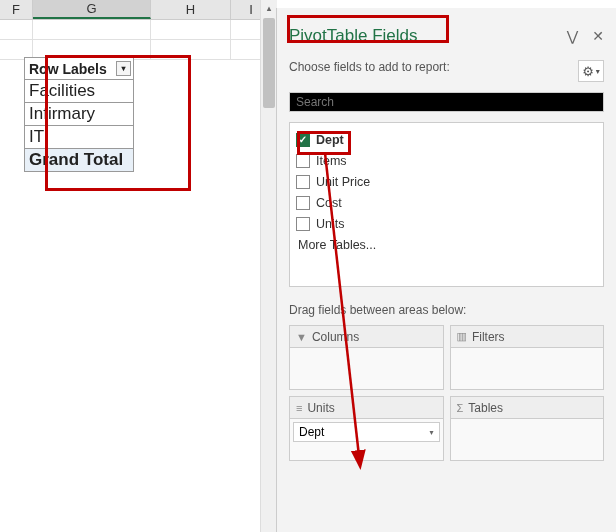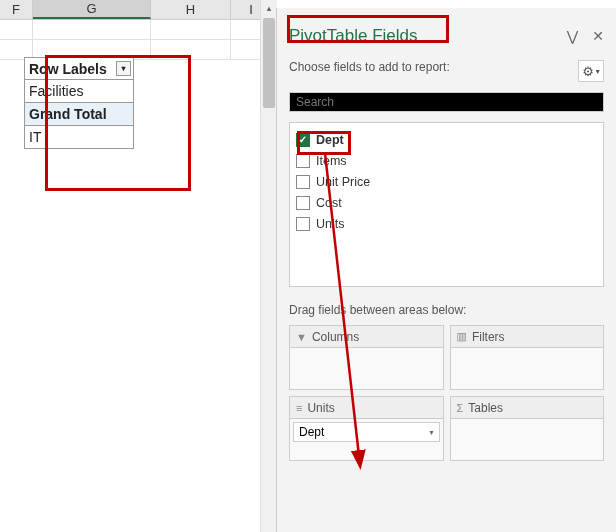--- a/index.html
+++ b/index.html
@@ -14,21 +14,21 @@
 .col-H { width: 80px; }
 .col-I { width: 41px; }
 
 .grid-body { position: relative; }
 .grid-row { display: flex; height: 20px; }
 .cell { border-right: 1px solid #e0e0e0; border-bottom: 1px solid #e0e0e0; font-size: 13px; padding: 1px 4px; display: flex; align-items: center; }
 
 .pivot-box { position: absolute; left: 24px; top: 20px; width: 110px; }
 .pivot-header { height: 23px; background: #fff; border: 1px solid #999; display: flex; align-items: center; justify-content: space-between; padding: 0 2px 0 4px; font-weight: bold; font-size: 14px; color: #222; }
 .pivot-header .dd { width: 15px; height: 15px; border: 1px solid #999; display: flex; align-items: center; justify-content: center; font-size: 8px; background: #f5f5f5; }
-.pivot-cell { height: 23px; border: 1px solid #999; border-top: none; padding: 0 4px; display: flex; align-items: center; font-size: 14px; color: #222; }
+.pivot-cell { height: 23px; border: 1px solid #999; border-top: none; padding: 0 4px; display: flex; align-items: center; font-size: 17px; color: #222; }
 .pivot-cell.gt { font-weight: bold; background: #e8f0f8; }
 
 .red-box { position: absolute; border: 3px solid #c00000; pointer-events: none; }
 .rb1 { left: 45px; top: 55px; width: 146px; height: 136px; }
 .rb2 { left: 287px; top: 15px; width: 162px; height: 28px; }
 .rb3 { left: 297px; top: 131px; width: 54px; height: 24px; }
 
 .scrollbar { position: absolute; left: 260px; top: 0; width: 16px; height: 532px; background: #f0f0f0; border-left: 1px solid #ddd; }
 .scroll-btn { width: 16px; height: 16px; display: flex; align-items: center; justify-content: center; font-size: 9px; color: #666; background: #f0f0f0; }
 .scroll-thumb { position: absolute; left: 2px; top: 18px; width: 12px; height: 90px; background: #c1c1c1; border-radius: 2px; }
@@ -88,22 +88,23 @@
       </div>
   </div>
 </div>
 
 <div class="pivot-box" style="top:57px;">
   <div class="pivot-header">
     <span>Row Labels</span>
     <span class="dd">▾</span>
   </div>
   <div class="pivot-cell">Facilities</div>
+  <div class="pivot-cell">Infirmary</div>
+  <div class="pivot-cell it">IT</div>
   <div class="pivot-cell gt">Grand Total</div>
-  <div class="pivot-cell it">IT</div>
 </div>
 
 <div class="scrollbar">
   <div class="scroll-btn">▴</div>
   <div class="scroll-thumb"></div>
 </div>
 
 <div class="pane">
   <div class="pane-title">
     <span>PivotTable Fields</span>
@@ -137,20 +138,21 @@
       <span>Unit Price</span>
     </div>
     <div class="field-item">
       <span class="chk"></span>
       <span>Cost</span>
     </div>
     <div class="field-item">
       <span class="chk"></span>
       <span>Units</span>
     </div>
+    <div class="more-tables">More Tables...</div>
   </div>
 
   <div class="drag-label">Drag fields between areas below:</div>
 
   <div class="areas">
     <div class="area-box">
       <div class="area-head">
           <span class="area-icon">▼</span>
           <span>Columns</span>
         </div>

